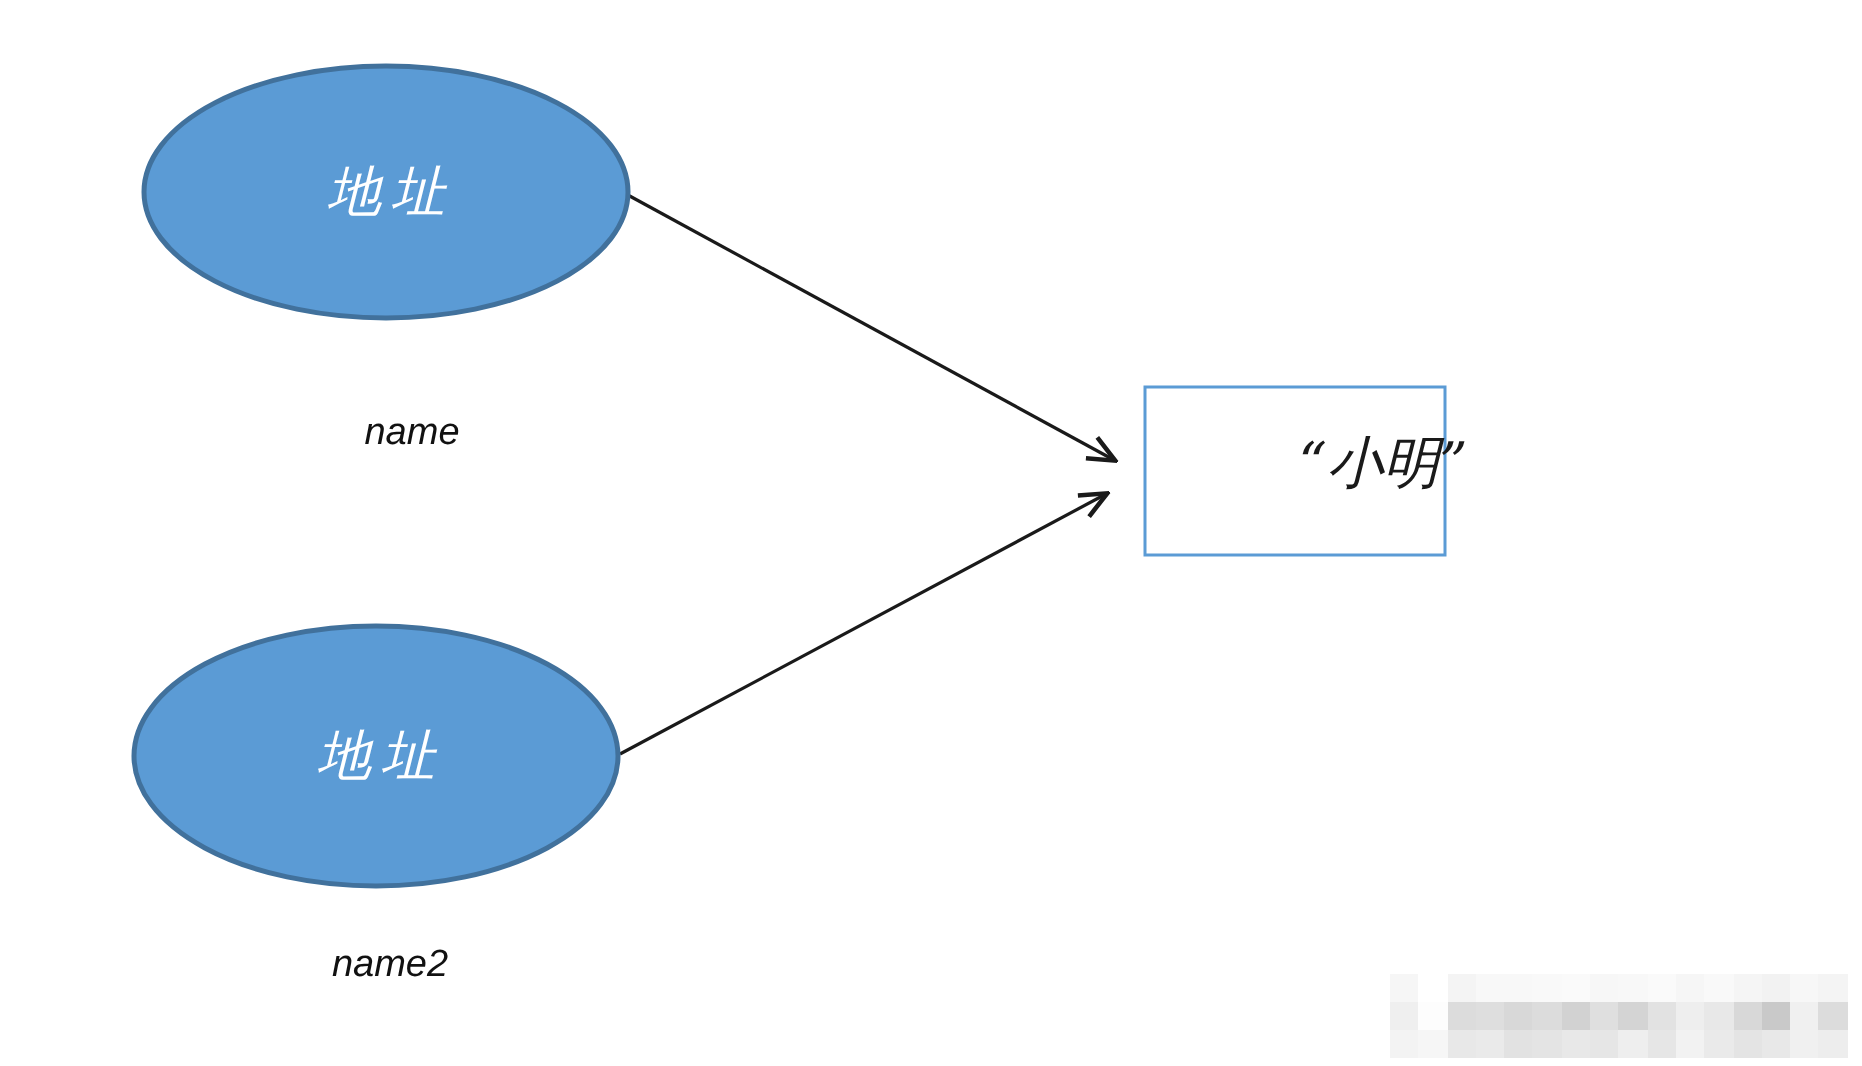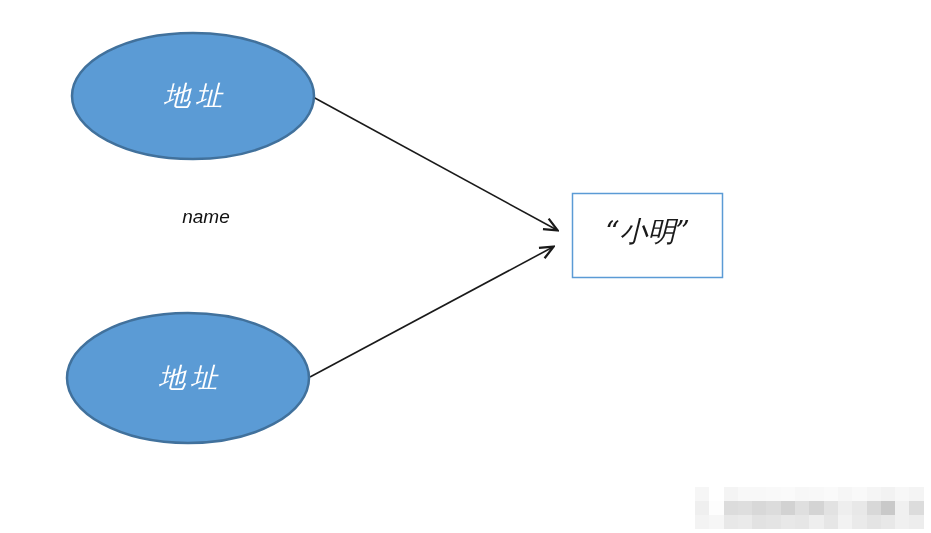--- a/index.html
+++ b/index.html
@@ -92,22 +92,23 @@
 
     <rect class="value-box" x="572.5" y="193.5" width="150" height="84"></rect>
   </svg>
 
   <div class="label node-label" style="left:72px; top:33px; width:242px; height:126px;">地址</div>
 
   <div class="label caption" style="left:131px; top:199px; width:150px; height:36px;">name</div>
 
   <div class="label node-label" style="left:67px; top:313px; width:242px; height:130px;">地址</div>
 
+  <div class="label caption" style="left:120px; top:465px; width:150px; height:36px;">name2</div>
 
-  <div class="label value-label" style="left:572px; top:196px; width:151px; height:72px;">“小明”</div>
+  <div class="label value-label" style="left:572px; top:196px; width:151px; height:72px;padding-left:44px;">“小明”</div>
 
   <div class="mosaic">
       <div style="background: rgb(246, 246, 246);"></div>
       <div style="background: rgb(255, 255, 255);"></div>
       <div style="background: rgb(244, 244, 244);"></div>
       <div style="background: rgb(248, 248, 248);"></div>
       <div style="background: rgb(248, 248, 248);"></div>
       <div style="background: rgb(249, 249, 249);"></div>
       <div style="background: rgb(250, 250, 250);"></div>
       <div style="background: rgb(247, 247, 247);"></div>

